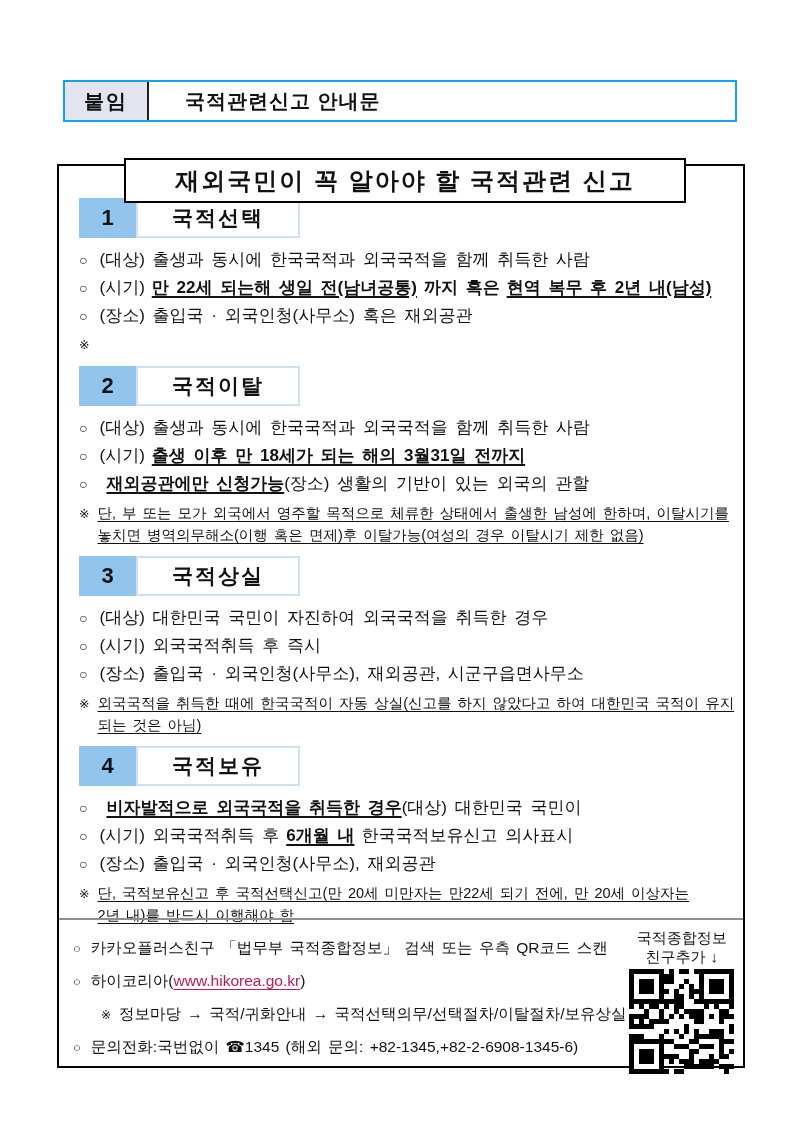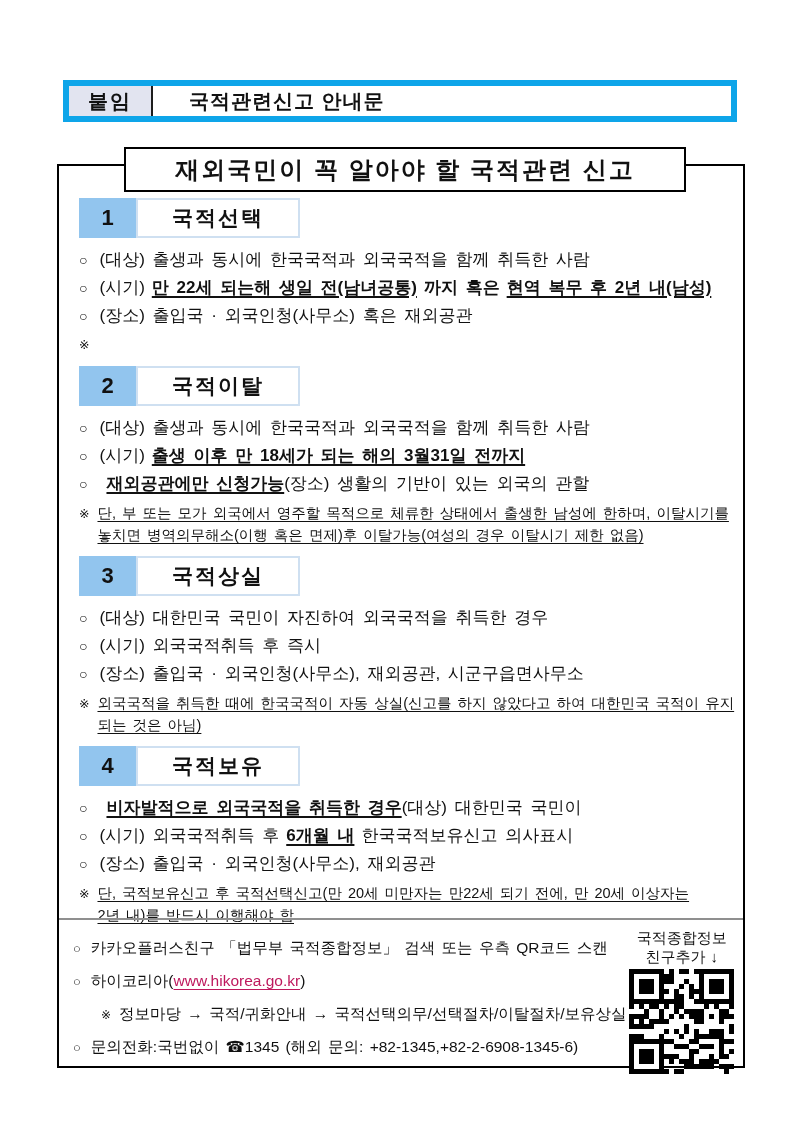--- a/index.html
+++ b/index.html
@@ -9,35 +9,35 @@
     background: #ffffff;
     position: relative;
     font-family: "Liberation Sans", "DejaVu Sans", sans-serif;
     color: #111;
     overflow: hidden;
   }
 
   
   .attach {
     position: absolute; top: 80px; left: 63px; width: 674px; height: 42px;
-    display: flex; border: 6px solid #0ea5e9; background: #fff;
+    display: flex; border: 2px solid #0ea5e9; background: #fff;
   }
   .attach-label {
     width: 84px; background: #e2e4f0; border-right: 2px solid #1d1d1d;
     display: flex; align-items: center; justify-content: center;
     font-weight: bold; font-size: 20px; letter-spacing: 2px;
   }
   .attach-title {
     flex: 1; display: flex; align-items: center; padding-left: 36px;
     font-weight: bold; font-size: 20px; letter-spacing: 1px;
   }
 
   
   .main-title {
-    position: absolute; top: 147px; left: 124px; width: 562px; height: 45px;
+    position: absolute; top: 158px; left: 124px; width: 562px; height: 45px;
     background: #fff; border: 2px solid #000; z-index: 2;
     display: flex; align-items: center; justify-content: center;
     font-size: 24px; font-weight: bold; letter-spacing: 2px;
   }
 
   
   .outer {
     position: absolute; top: 164px; left: 57px; width: 688px; height: 904px;
     border: 2px solid #000; background: #fff;
   }

